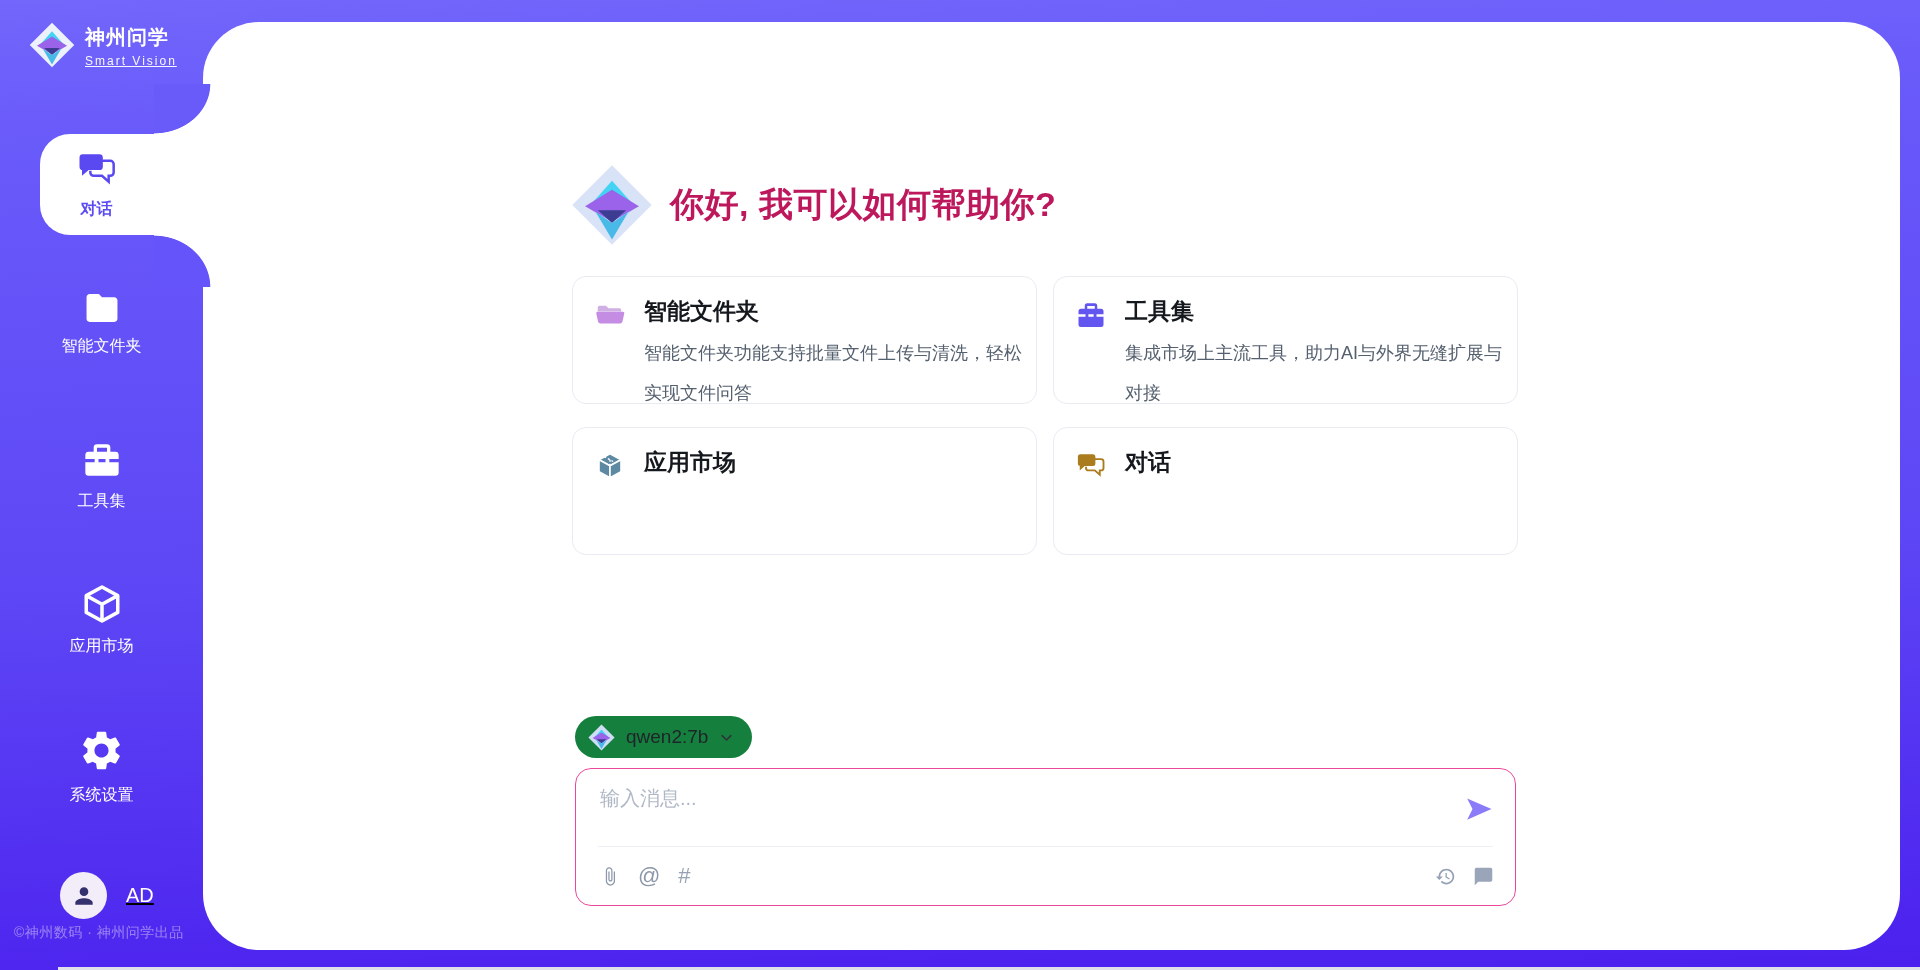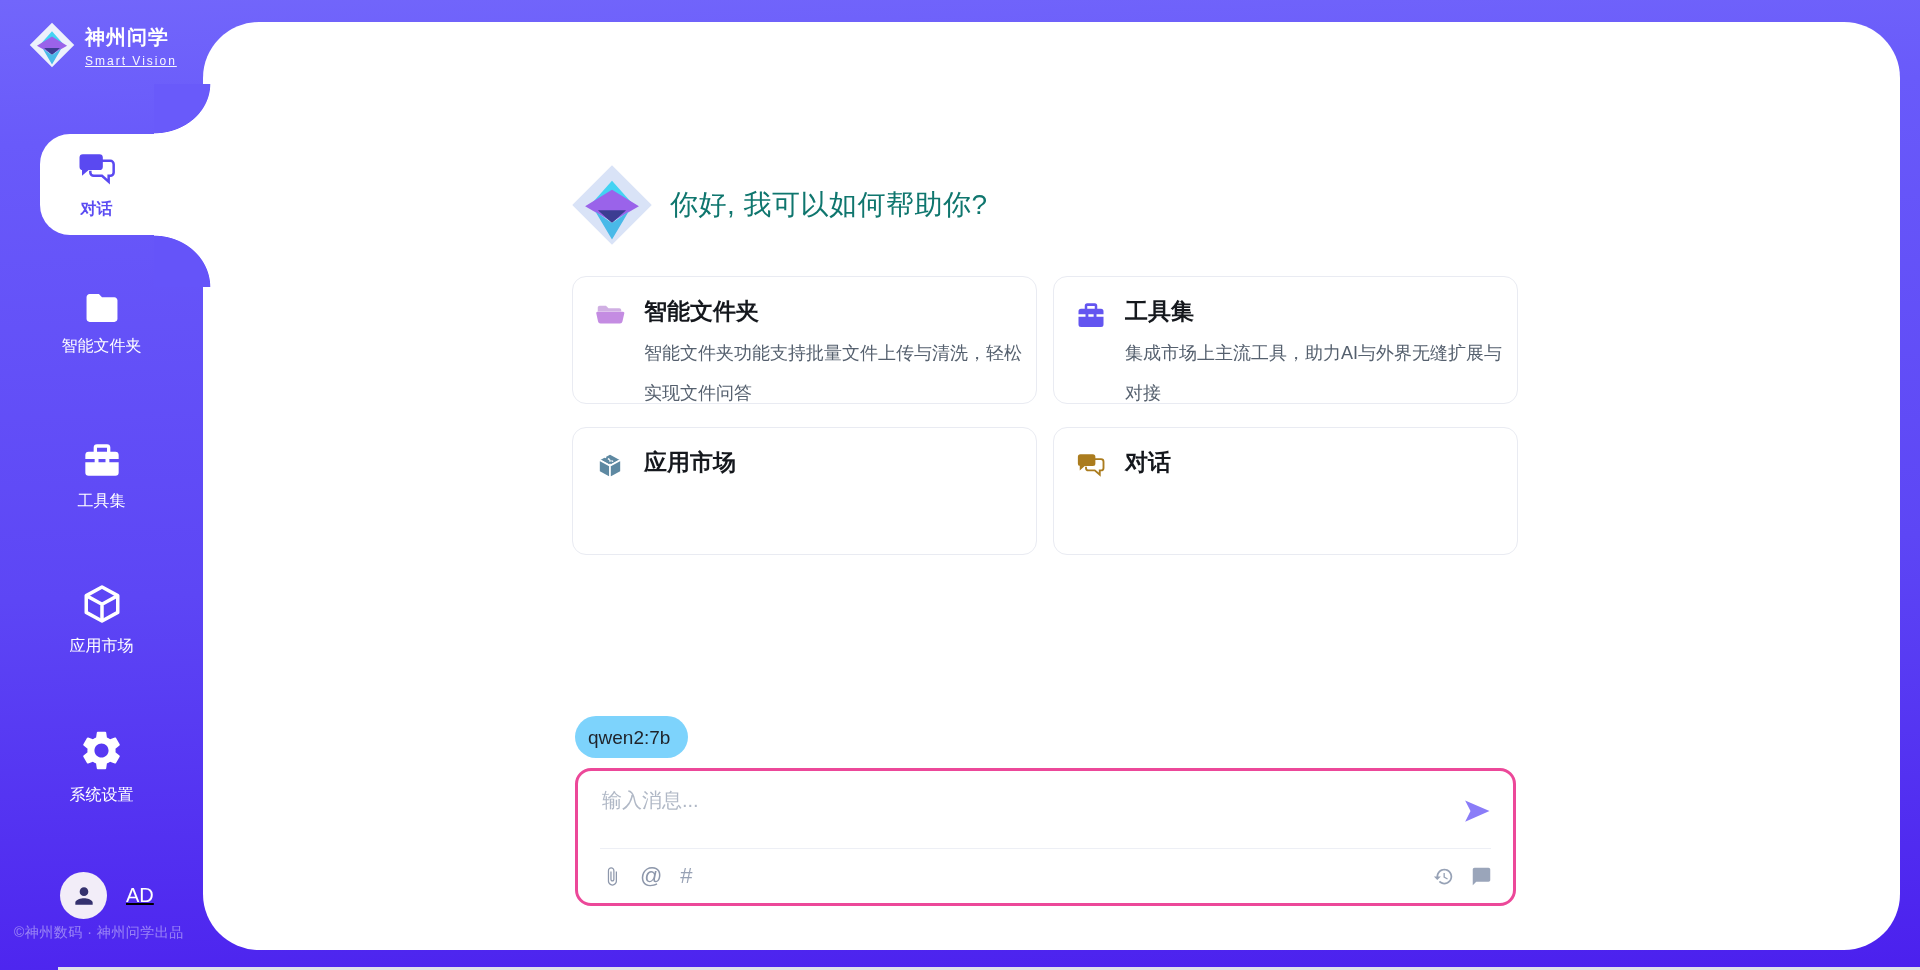--- a/index.html
+++ b/index.html
@@ -55,48 +55,48 @@
 
   .sidebar-footer {
     position:absolute; left:14px; top:924px; z-index:3;
     color:rgba(255,255,255,.42); font-size:14px; letter-spacing:.5px; white-space:nowrap;
   }
 
   .window-edge { position:absolute; left:58px; right:0; bottom:0; height:3px; background:#dfe0ea; z-index:5; }
 
   
   .greeting { position:absolute; left:368px; top:141px; display:flex; align-items:center; gap:17px; }
-  .greeting-title { font-size:28px; font-weight:400; color:#0f766e; letter-spacing:.5px; }
+  .greeting-title { font-size:34px; font-weight:700; color:#be185d; letter-spacing:.5px; }
 
   
   .cards {
     position:absolute; left:369px; top:254px;
     display:grid; grid-template-columns:465px 465px; column-gap:16px; row-gap:23px;
   }
   .card {
     height:128px; background:#fff; border:1px solid #e9ebf2; border-radius:14px;
     padding:19px 24px 0 22px; display:flex; align-items:flex-start; cursor:pointer;
   }
   .card-icon { width:30px; height:30px; flex:none; margin-top:4px; }
   .card-body { margin-left:19px; }
   .card-title { font-size:23px; font-weight:700; color:#15181d; line-height:30px; }
   .card-desc { margin-top:7px; font-size:18px; line-height:40px; color:#55606e; width:382px; }
 
   
   .model-pill {
     position:absolute; left:372px; top:694px; height:42px; border-radius:22px;
-    background:#7dd3fc; display:inline-flex; align-items:center; gap:11px;
-    padding:0 18px 0 13px; cursor:pointer;flex-direction:column;
+    background:#15803d; display:inline-flex; align-items:center; gap:11px;
+    padding:0 18px 0 13px; cursor:pointer;
   }
   .model-name { font-size:19px; color:#1f232a; }
 
   
   .composer {
     position:absolute; left:372px; top:746px; width:941px; height:138px;
-    background:#fff; border:3px solid #ec4899; border-radius:16px;
+    background:#fff; border:1px solid #ec4899; border-radius:16px;
   }
   .composer textarea {
     position:absolute; left:24px; top:16px; width:860px; height:52px;
     border:none; outline:none; resize:none; background:transparent;
     font-family:"Liberation Sans", sans-serif; font-size:20px; color:#2a2f38;
   }
   .composer textarea::placeholder { color:#b0b8c6; }
   .send-btn { position:absolute; right:21px; top:25px; width:30px; height:30px; cursor:pointer; }
   .composer-divider { position:absolute; left:22px; right:22px; top:77px; border-top:1px solid #edeff5; }
   .composer-toolbar {

